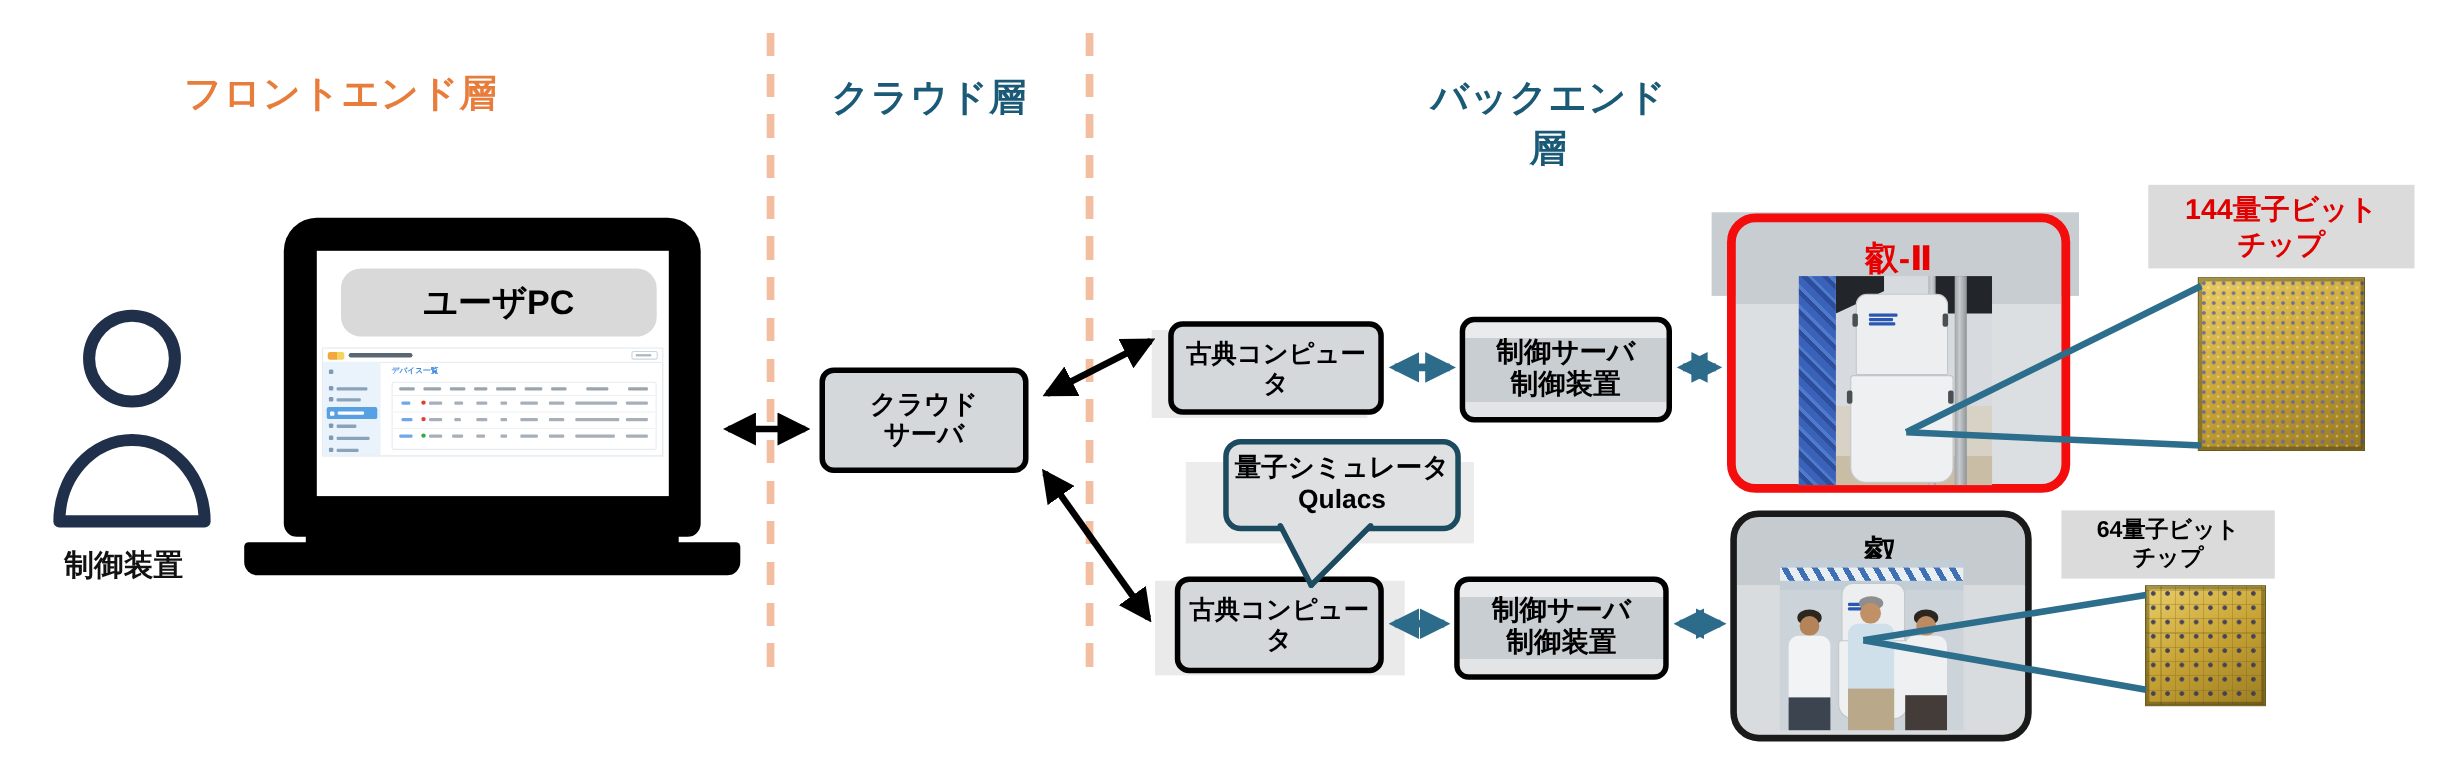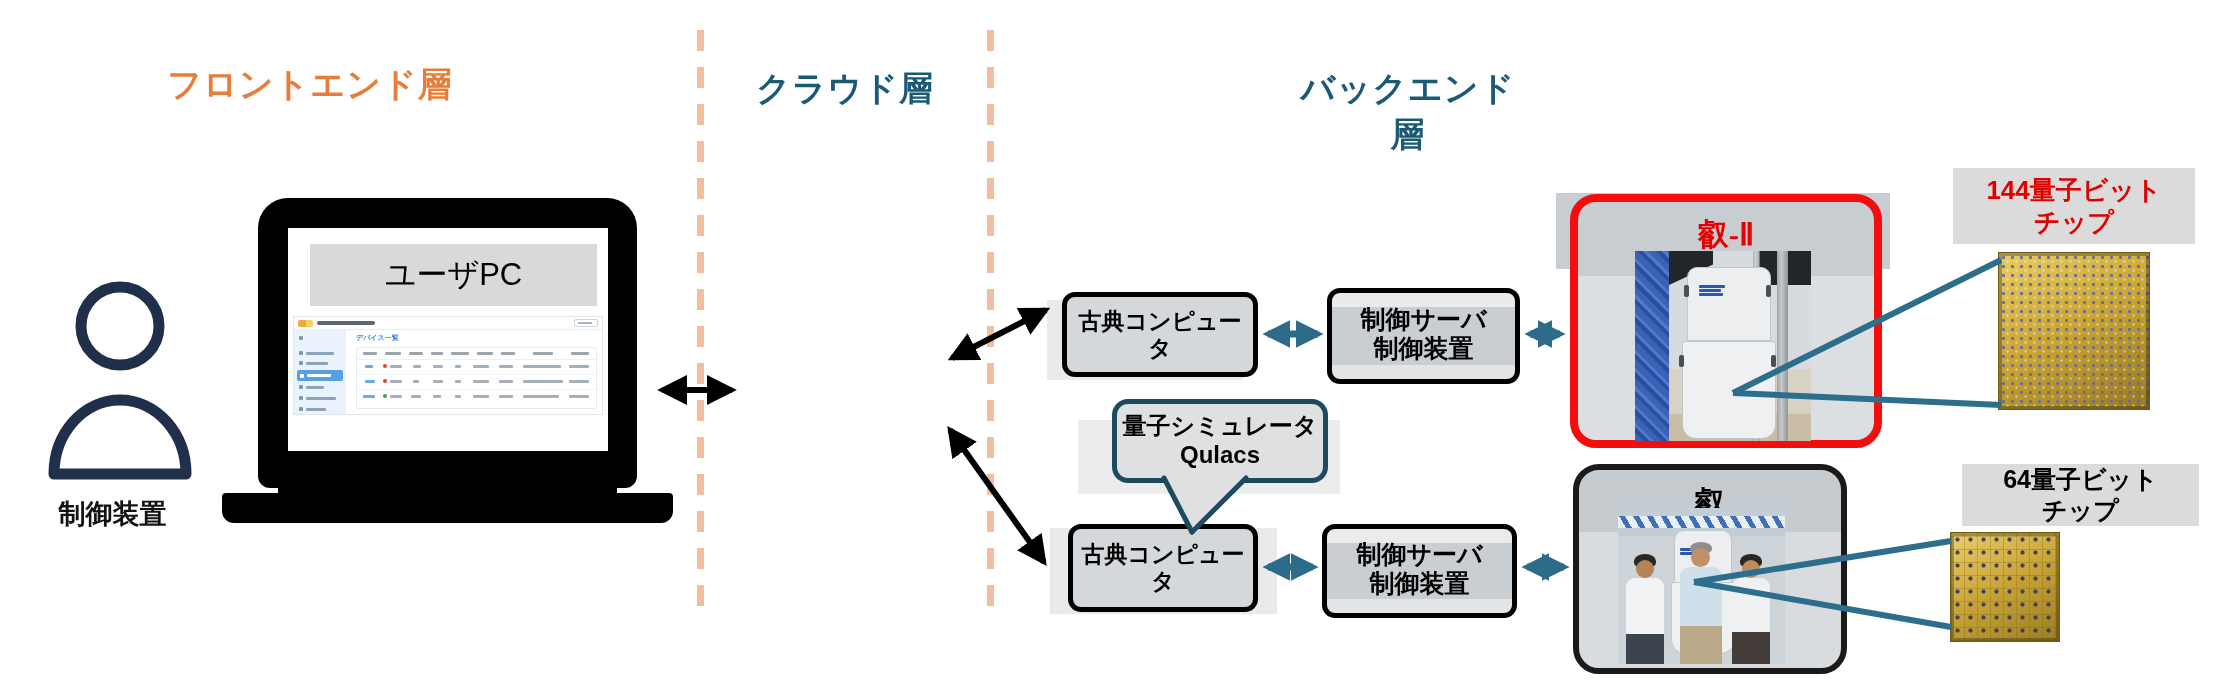--- a/index.html
+++ b/index.html
@@ -19,21 +19,21 @@
   
   .user-label{position:absolute;font-weight:bold;font-size:27px;color:#111;text-align:center;}
 
   
   .laptop-lid{position:absolute;left:258px;top:182px;width:379px;height:290px;background:#000;
     border-radius:30px 30px 12px 12px;}
   .laptop-screen{position:absolute;left:30px;top:30px;width:320px;height:223px;background:#fff;}
   .laptop-hinge{position:absolute;left:278px;top:468px;width:339px;height:12px;background:#000;}
   .laptop-base{position:absolute;left:222px;top:477px;width:451px;height:30px;background:#000;border-radius:4px 4px 12px 12px;}
   .userpc-band{position:absolute;left:22px;top:16px;width:287px;height:62px;background:#D9D9D9;
-    display:flex;align-items:center;justify-content:center;font-weight:normal;font-size:31px;color:#000;}
+    display:flex;align-items:center;justify-content:center;font-weight:bold;font-size:31px;color:#000;border-radius:18px;}
 
   
   .browser{position:absolute;left:5px;top:88px;width:310px;height:99px;background:#fff;border:1px solid #dfe5ea;box-sizing:border-box;font-size:0;}
   .b-header{position:absolute;left:0;top:0;right:0;height:12px;background:#fff;border-bottom:1px solid #e7ecf0;}
   .b-logo{position:absolute;left:4px;top:3px;width:15px;height:7px;border-radius:2px;
     background:linear-gradient(90deg,#f2a83c 0 55%,#f6d25e 55%);}
   .b-title-bar{position:absolute;left:23px;top:4px;width:58px;height:4px;background:#5a6672;border-radius:2px;}
   .b-user-btn{position:absolute;right:4px;top:2px;width:24px;height:8px;border:1px solid #ccd5dd;border-radius:2px;box-sizing:border-box;}
   .b-user-btn i{display:block;margin:2px 3px;width:14px;height:2px;background:#aab6c0;}
   .b-side{position:absolute;left:0;top:12px;bottom:0;width:52px;background:#EAF3FB;}
@@ -63,21 +63,21 @@
 
   
   .callout{position:absolute;box-sizing:border-box;background:#DEE0E1;border:5px solid #1C4A5F;border-radius:16px;
     display:flex;flex-direction:column;align-items:center;justify-content:center;font-weight:bold;color:#000;text-align:center;line-height:1.2;}
 
   
   .machine{position:absolute;box-sizing:border-box;border-radius:26px;text-align:center;}
   .m-red{border:8px solid #F40D0D;background:linear-gradient(to bottom,#C8CDD2 0 74px,#DCDFE1 74px);}
   .m-black{border:6px solid #1a1a1a;background:linear-gradient(to bottom,#C6CBD0 0 62px,#D9DCDE 62px);}
   .m-title{font-weight:bold;font-size:31px;display:block;margin-top:12px;}
-  .m-title-red{color:#E80000;font-family:Liberation Serif, serif;}
+  .m-title-red{color:#E80000;}
   .chip-label{position:absolute;background:#DBDBDB;display:flex;flex-direction:column;align-items:center;justify-content:center;
     font-weight:bold;font-size:26px;line-height:1.25;text-align:center;}
   .chip-label-red{color:#E00000;}
 
   
   .photo{position:absolute;overflow:hidden;}
   .ph1{background:linear-gradient(to bottom,#d7dbdf 0 62%,#d8d2c6 62% 86%,#c9bda6 86%);}
   .ph1 .btray{position:absolute;left:0;top:0;width:34px;height:100%;
     background:repeating-linear-gradient(45deg,#3a62b8 0 6px,#2c4e9c 6px 10px,#4f7acc 10px 13px);}
   .ph1 .post{position:absolute;top:0;width:11px;height:100%;background:linear-gradient(90deg,#9fa4a8,#c6cacd 40%,#8f9498);}
@@ -224,20 +224,24 @@
             <span class="cell" style="left:166px;width:36px;"></span>
               <span class="cell" style="left:212px;width:20px;"></span>
           </div>
         </div>
       </div>
     </div>
   </div>
   <div class="laptop-hinge mid"></div>
   <div class="laptop-base mid"></div>
 
+  <div class="gbox mid" style="left:745px;top:318px;width:190px;height:96px;font-size:24px;">
+    <span>クラウド</span>
+    <span>サーバ</span>
+  </div>
 
   <div class="band under" style="left:1047px;top:284px;width:196px;height:80px;"></div>
   <div class="gbox mid" style="left:1062px;top:276px;width:196px;height:85px;font-size:23px;">
     <span>古典コンピュータ</span>
   </div>
   <div class="gbox ctrl mid" style="left:1327px;top:272px;width:193px;height:96px;font-size:25px;">
     <span>制御サーバ</span>
     <span>制御装置</span>
   </div>
 
@@ -309,21 +313,21 @@
       <span class="p-shirt" style="left:62px;top:118px;width:42px;height:38px;background:#b9a98a;border-radius:0;"></span>
     </span>
     <span class="person">
       <span class="p-hair" style="left:122px;top:46px;width:22px;height:14px;"></span>
       <span class="p-face" style="left:124px;top:52px;width:18px;height:18px;background:#bd8b60;"></span>
       <span class="p-shirt" style="left:114px;top:70px;width:38px;height:58px;background:#eef0f1;"></span>
       <span class="p-shirt" style="left:114px;top:124px;width:38px;height:32px;background:#433c38;border-radius:0;"></span>
     </span>
   </div>
 
-  <div class="chip-label" style="left:1962px;top:448px;width:237px;height:62px;font-size:25px;">
+  <div class="chip-label" style="left:1874px;top:448px;width:194px;height:62px;font-size:21px;">
     <span>64量子ビット</span>
     <span>チップ</span>
   </div>
   <div class="chip chip64 over" style="left:1950px;top:516px;width:108px;height:108px;"></div>
 
   <svg class="overlay" width="2234" height="688" viewBox="0 0 2234 688">
     <defs>
       <marker id="mb" markerWidth="5" markerHeight="5" refX="4.2" refY="2.5" orient="auto-start-reverse">
         <path d="M0,0 L5,2.5 L0,5 z" fill="#000"></path>
       </marker>

